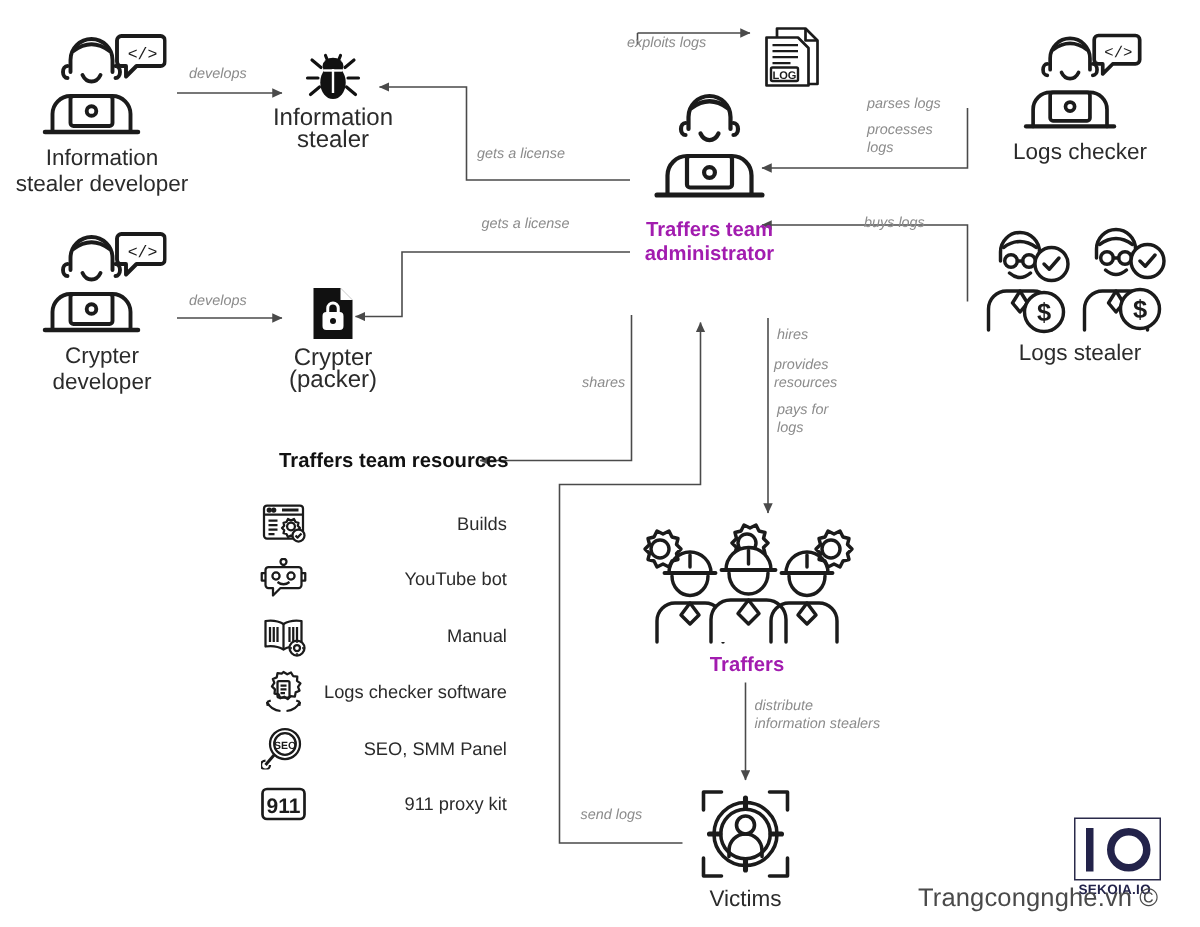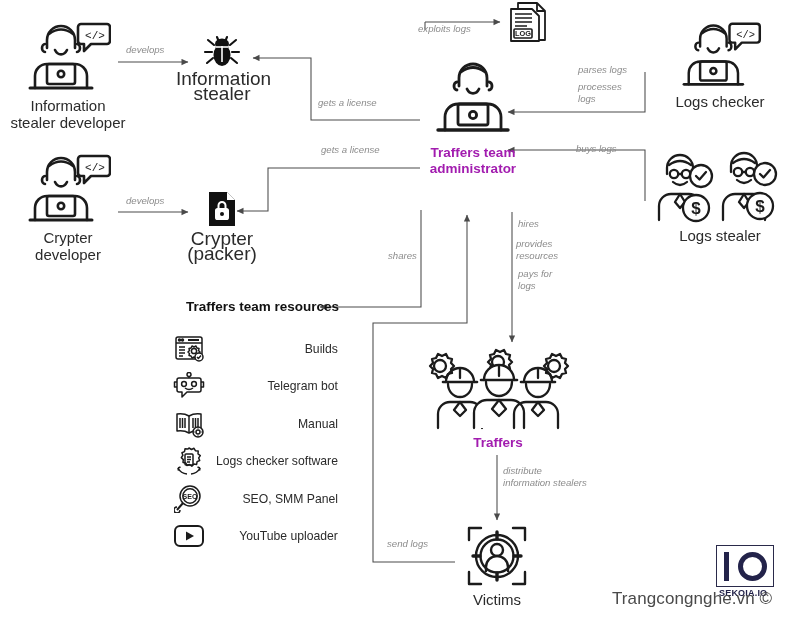--- a/index.html
+++ b/index.html
@@ -3,21 +3,21 @@
 <meta charset="utf-8">
 <style>
   html,body{margin:0;padding:0;background:#ffffff;}
   body{width:800px;height:618px;overflow:hidden;
        font-family:"Liberation Sans","DejaVu Sans",sans-serif;color:#1b1b1b;}
   #stage{position:relative;width:800px;height:618px;background:#fff;}
   svg.layer{position:absolute;left:0;top:0;width:800px;height:618px;}
 
   .node{position:absolute;text-align:center;}
   .node .icon{display:block;margin:0 auto;}
-  .nlabel{font-size:19px;line-height:15px;color:#2b2b2b;margin-top:3px;white-space:pre-line;}
+  .nlabel{font-size:16px;line-height:15px;color:#2b2b2b;margin-top:3px;white-space:pre-line;}
   .nlabel.big{font-size:15px;line-height:17px;}
   .nlabel.bold{font-weight:bold;font-size:13.5px;line-height:15.5px;color:#a21caf;}
 
   .edge-label{position:absolute;font-size:9.6px;line-height:11.5px;
               font-style:italic;color:#8b8b8b;white-space:pre-line;}
 
   .res-title{position:absolute;font-weight:bold;font-size:13.5px;color:#111;}
   .res-list{position:absolute;}
   .res-row{display:flex;align-items:center;height:37.5px;justify-content:space-between;}
   .res-row .ricon{width:34px;height:32px;flex:0 0 34px;display:flex;
@@ -128,21 +128,21 @@
       <path d="M20,2 V10 H28" fill="#fff"></path>
       <g fill="none" stroke="#fff" stroke-width="2">
         <rect x="9" y="19" width="12" height="10" rx="1.6" fill="#fff" stroke="#fff"></rect>
         <path d="M11.5,19 v-3.5 a3.5,3.5 0 0 1 7,0 V19"></path>
       </g>
       <circle cx="15" cy="24" r="2" fill="#111"></circle>
     </svg>
     <div class="nlabel">Crypter (packer)</div>
   </div>
 
-  <div class="node" style="left:505px;top:0;width:46px;">
+  <div class="node" style="left:505px;top:16px;width:46px;">
     <svg class="icon" width="40" height="44" viewBox="0 0 40 44">
       <g fill="none" stroke="#1b1b1b" stroke-width="1.8" stroke-linejoin="round">
         <path d="M10,3 H29 L37,11 V40 H10 Z"></path>
         <path d="M29,3 V11 H37"></path>
         <path d="M3,9 H24 L31,16 V41 H3 Z" fill="#fff"></path>
       </g>
       <g stroke="#1b1b1b" stroke-width="1.5">
         <path d="M7,14 H24 M7,18 H24 M7,22 H24 M7,26 H19"></path>
       </g>
       <rect x="6" y="29" width="18" height="9" rx="1" fill="#fff" stroke="#1b1b1b" stroke-width="1.6"></rect>
@@ -319,21 +319,21 @@
           <path d="M6,6 H26 a2,2 0 0 1 2,2 v10 a2,2 0 0 1 -2,2 H14 l-5,5 v-5 H6 a2,2 0 0 1 -2,-2 V8 a2,2 0 0 1 2,-2 z"></path>
           <circle cx="16" cy="2.5" r="2"></circle>
               <path d="M16,4.5 V6"></path>
           <circle cx="11" cy="12" r="2.4"></circle>
               <circle cx="21" cy="12" r="2.4"></circle>
           <path d="M12,16 q4,3 8,0"></path>
           <path d="M4,10 H1.5 v5 H4 M28,10 h2.5 v5 H28"></path>
         </g>
           </svg>
       </span>
-      <span class="rlabel">Telegram bot</span>
+      <span class="rlabel">YouTube bot</span>
     </div>
 
     <div class="res-row">
       <span class="ricon">
         <svg width="30" height="28" viewBox="0 0 30 28">
             <g fill="none" stroke="#1b1b1b" stroke-width="1.5" stroke-linejoin="round">
           <path d="M15,6 q-5,-3 -12,-2 V21 q7,-1 12,2 q5,-3 12,-2 V4 q-7,-1 -12,2 z"></path>
           <path d="M15,6 V23"></path>
           <path d="M6,8 V18 M8.5,8 V18 M11,8 V18 M19,8 V18 M21.5,8 V18 M24,8 V18"></path>
           <circle cx="24" cy="22" r="5" fill="#fff"></circle>
@@ -368,30 +368,30 @@
               <circle cx="16" cy="11" r="7.2"></circle>
           <path d="M9,18 L3,25" stroke-width="2"></path>
               <path d="M3,22 a3,3 0 1 0 3,3"></path>
         </g>
         <text x="16" y="14" font-size="7" font-weight="bold" text-anchor="middle" fill="#1b1b1b">SEO</text>
           </svg>
       </span>
       <span class="rlabel">SEO, SMM Panel</span>
     </div>
 
-
     <div class="res-row">
       <span class="ricon">
         <svg width="32" height="24" viewBox="0 0 32 24">
-          <rect x="2" y="2" width="28" height="20" rx="5" fill="none" stroke="#1b1b1b" stroke-width="2"></rect>
-          <path d="M13,7.5 L21,12 L13,16.5 Z" fill="#1b1b1b"></path>
+          <rect x="2" y="2" width="28" height="20" rx="3" fill="none" stroke="#1b1b1b" stroke-width="1.8"></rect>
+          <text x="16" y="18" font-size="14" font-weight="bold" text-anchor="middle" fill="#1b1b1b" font-family="Liberation Sans,sans-serif">911</text>
         </svg>
       </span>
-      <span class="rlabel">YouTube uploader</span>
-    </div>
+      <span class="rlabel">911 proxy kit</span>
+    </div>
+
   </div>
 
   <div class="logo-box" style="left:716px;top:545px;width:58px;height:42px;">
     <span class="logo-bar"></span>
     <span class="logo-ring"></span>
   </div>
   <div class="logo-word" style="left:719px;top:588px;">SEKOIA.IO</div>
 
   <div class="wmark" style="left:612px;top:589px;">Trangcongnghe.vn ©</div>
 

